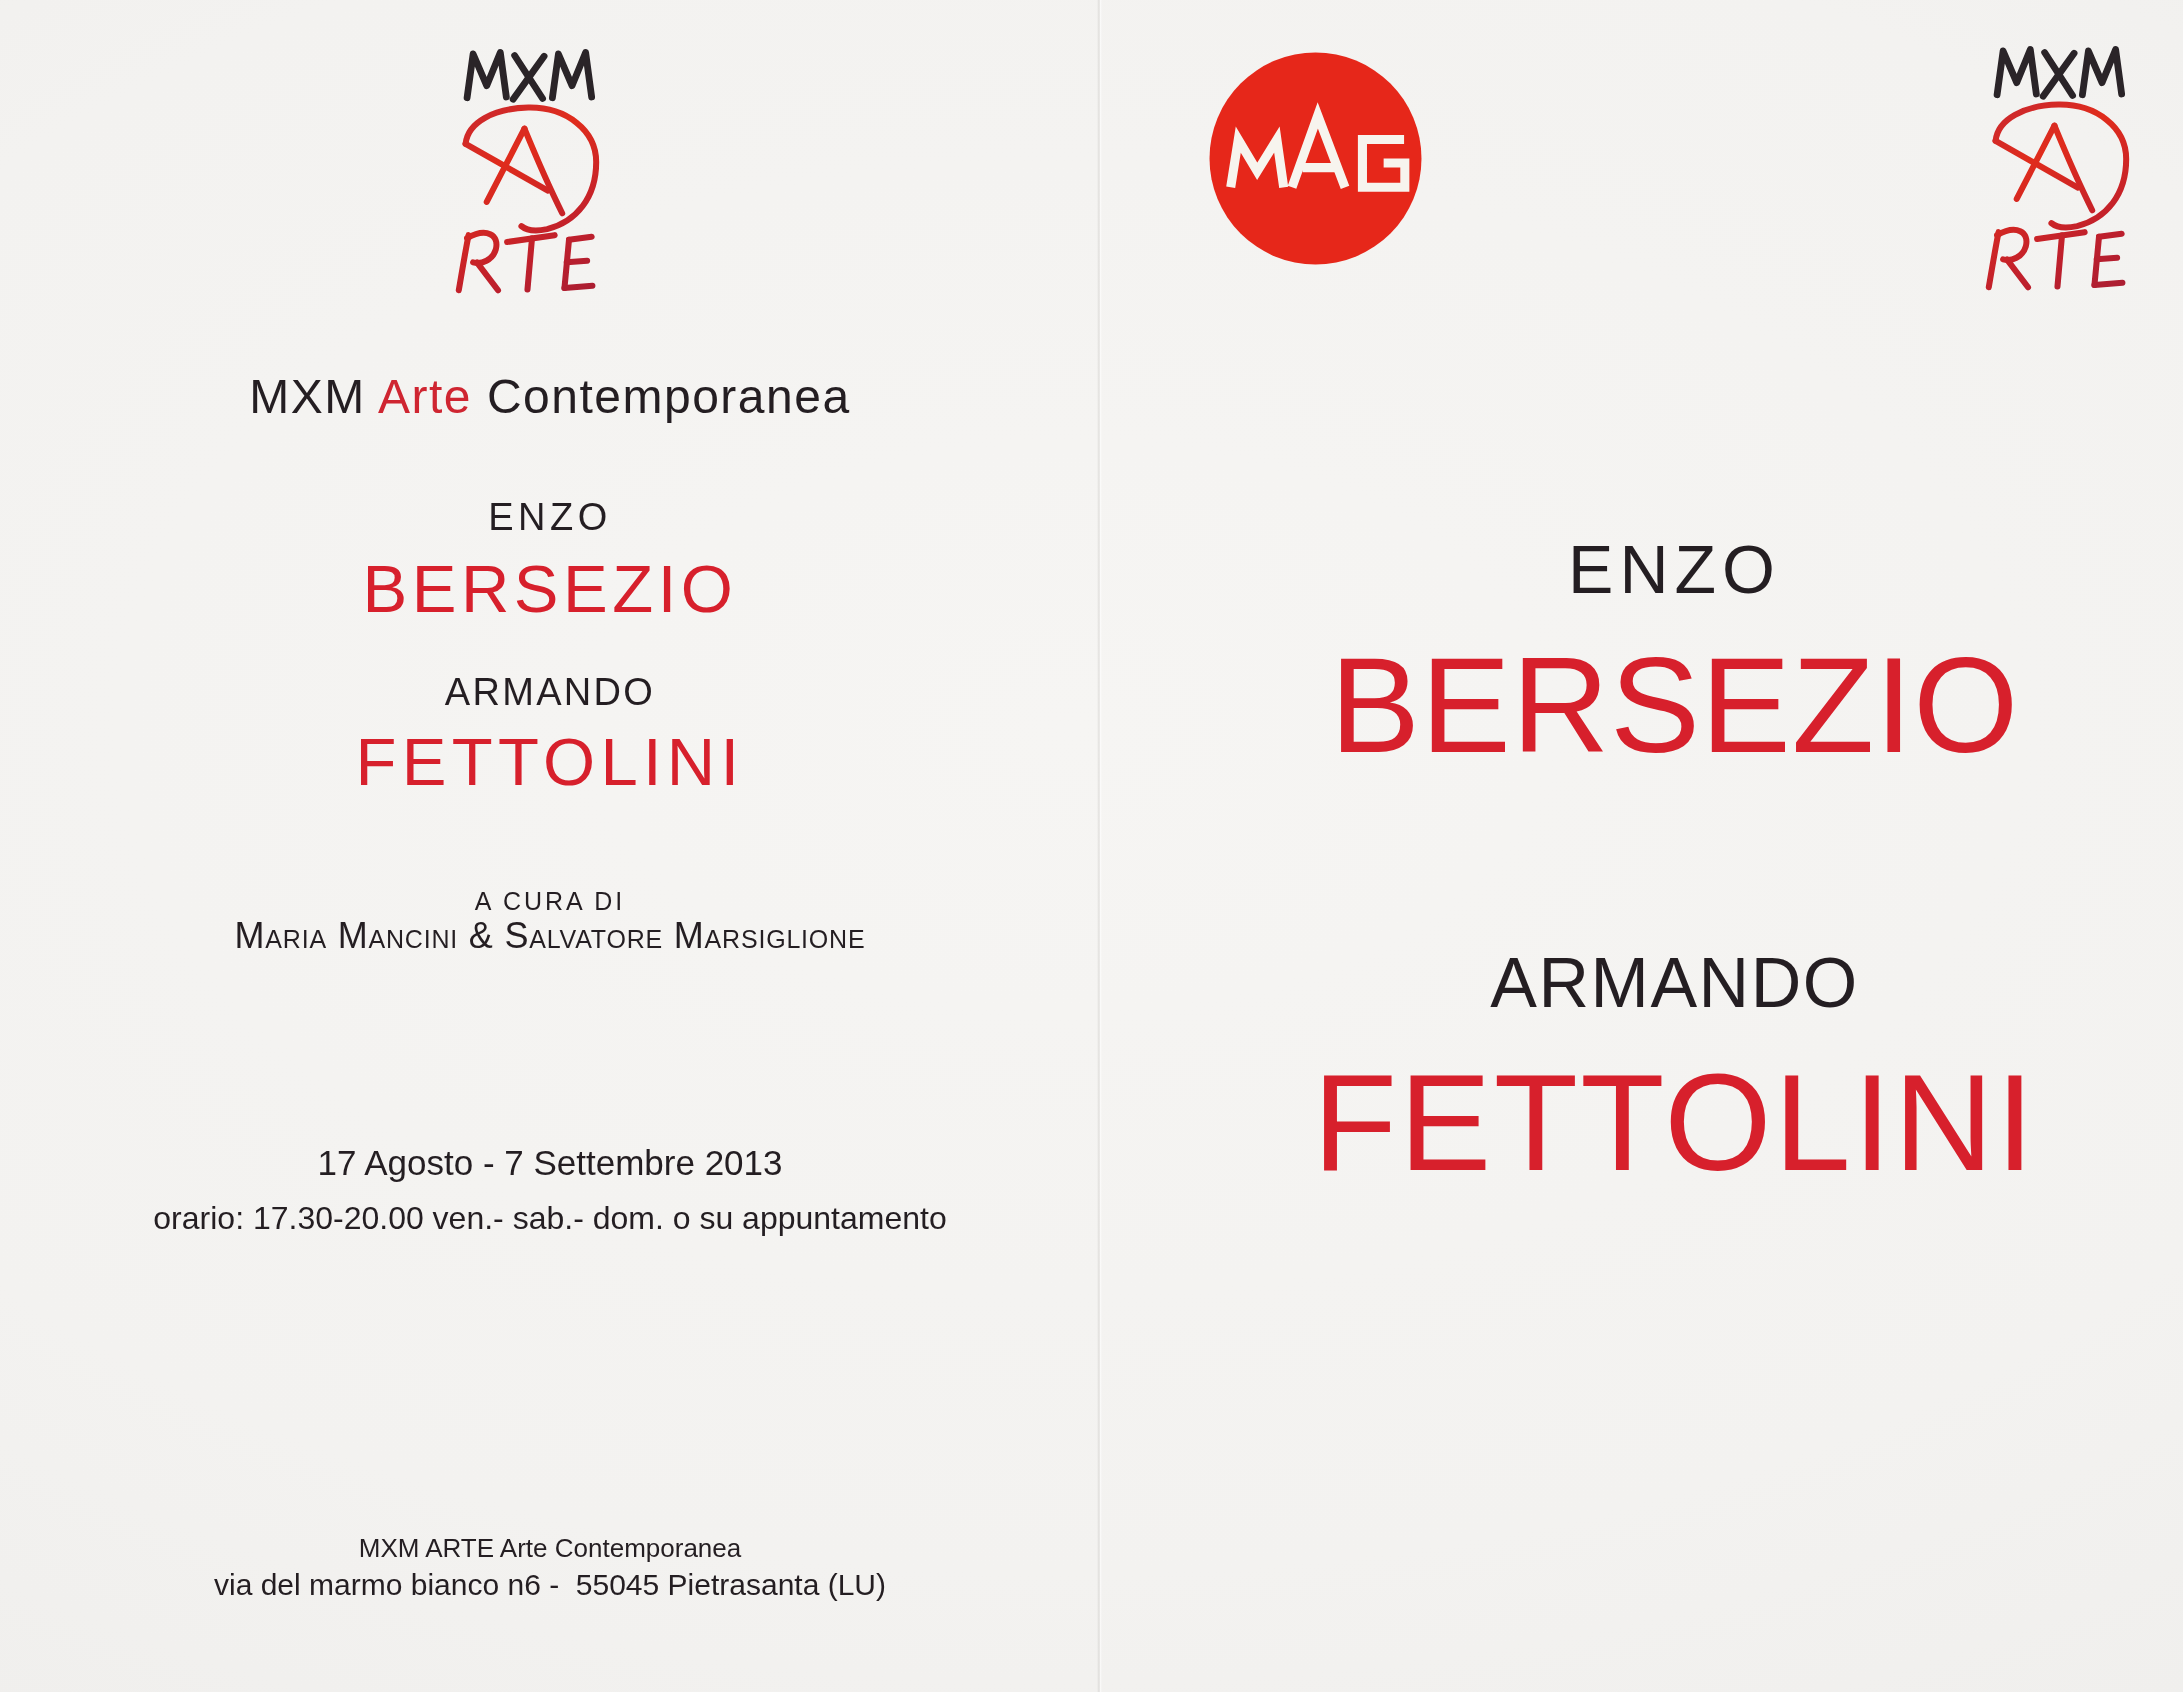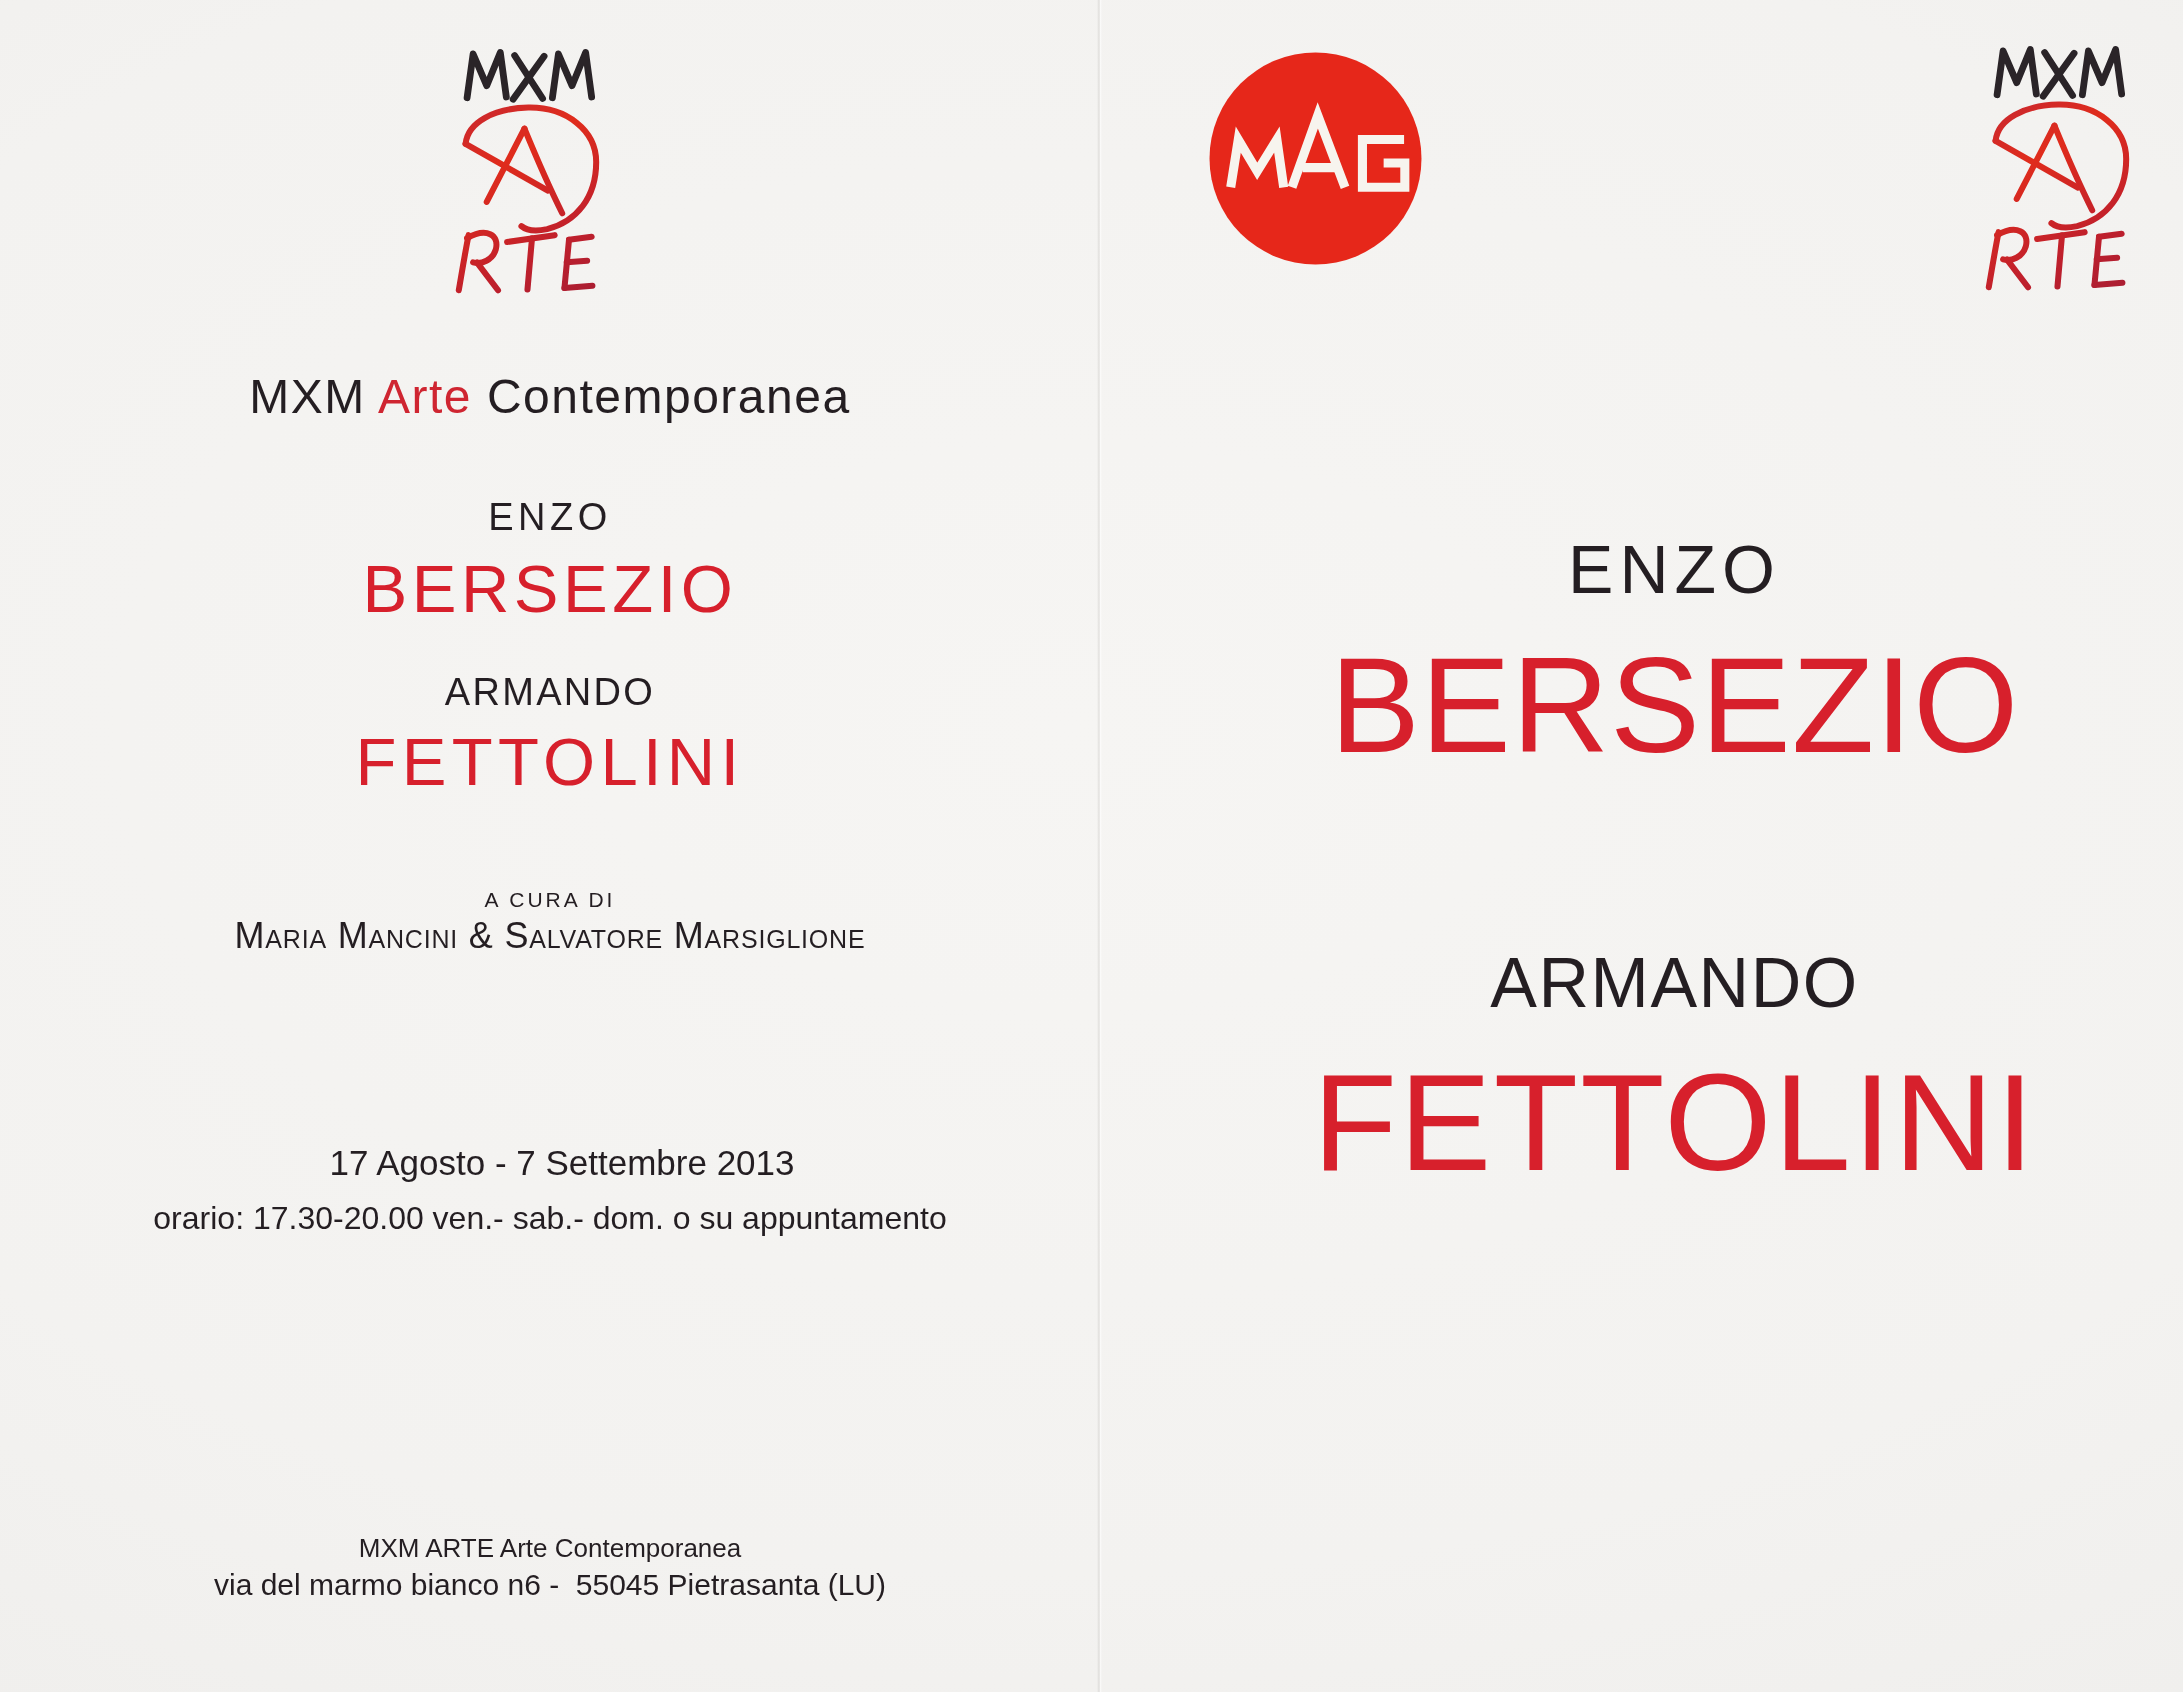--- a/index.html
+++ b/index.html
@@ -21,24 +21,24 @@
   .panel-right{left:1165px;width:1019px;}
   .line{position:absolute;left:0;width:100%;text-align:center;line-height:1;white-space:pre;}
   .ink{color:#241e22;}
   .red{color:#d7202c;}
   .title-line{top:373px;font-size:48px;letter-spacing:1.5px;}
   .title-line .accent{color:#cf2531;}
   .l-first1{top:498px;font-size:38px;letter-spacing:4.5px;font-weight:500;}
   .l-last1{top:555px;font-size:67px;letter-spacing:4.5px;font-weight:500;}
   .l-first2{top:673px;font-size:38px;letter-spacing:2.3px;font-weight:500;}
   .l-last2{top:728px;font-size:67px;letter-spacing:5.3px;font-weight:500;}
-  .curated{top:889px;font-size:21px;letter-spacing:3px;}
+  .curated{top:889px;font-size:25px;letter-spacing:3px;}
   .curators{top:918px;font-size:36px;font-variant:small-caps;letter-spacing:0.8px;}
   .opening{top:968px;font-size:50px;font-style:italic;letter-spacing:1.5px;}
-  .dates{top:1145px;font-size:35px;padding-left:12px;}
+  .dates{top:1145px;font-size:35px;}
   .hours{top:1202px;font-size:32px;}
   .foot1{top:1535px;font-size:26px;}
   .foot2{top:1570px;font-size:30px;}
   .foot3{top:1606px;font-size:30px;}
   .r-first1{top:535px;font-size:68px;letter-spacing:6px;font-weight:500;}
   .r-last1{top:638px;font-size:135px;letter-spacing:0.8px;font-weight:500;}
   .r-first2{top:948px;font-size:70px;letter-spacing:1.5px;font-weight:500;}
   .r-last2{top:1053px;font-size:138px;letter-spacing:2.3px;font-weight:500;}
   .logo-svg{position:absolute;width:151px;height:251px;}
   .logo-left{left:455px;top:47px;}

